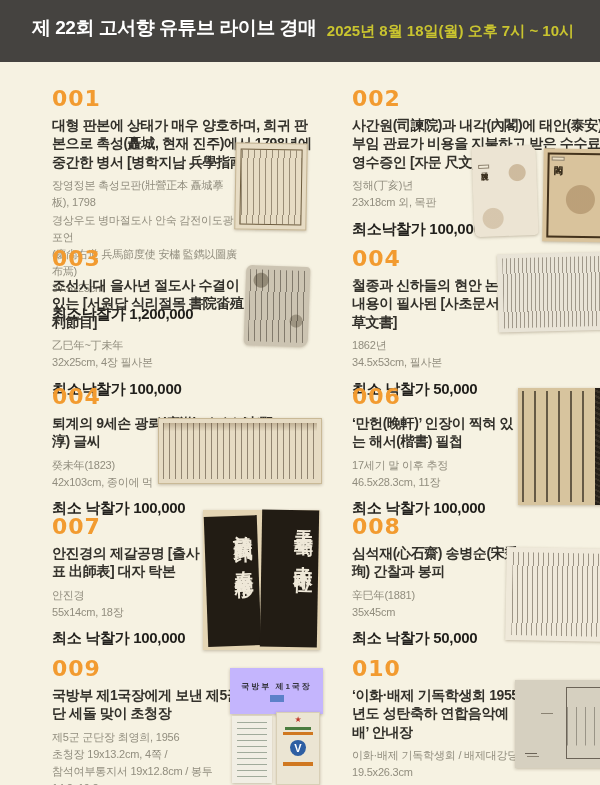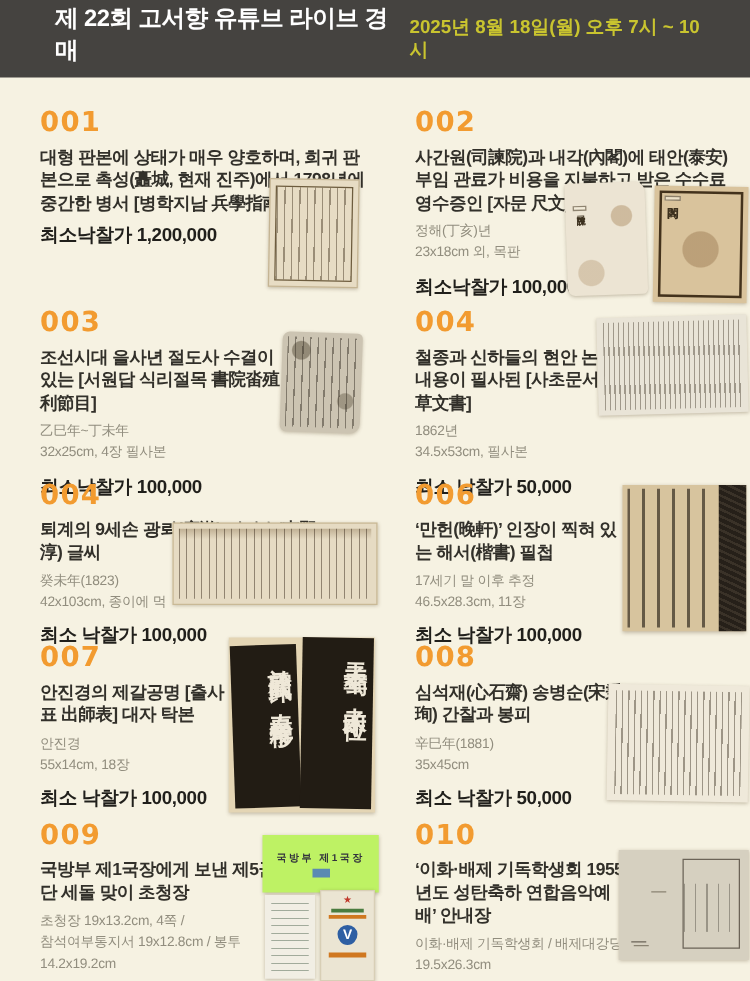--- a/index.html
+++ b/index.html
@@ -8,34 +8,34 @@
     background:#f6f2e2;
     font-family:"Liberation Sans","DejaVu Sans",sans-serif;
     -webkit-font-smoothing:antialiased;
   }
   
   .header{
     height:62px;background:#454340;
     display:flex;align-items:center;
   }
   .header .title{
-    padding-left:44px;color:#ffffff;
+    padding-left:32px;color:#ffffff;
     font-size:19px;font-weight:800;letter-spacing:-0.5px;
   }
   .header .date{
     margin-left:auto;padding-right:26px;color:#c9c42f;
     font-size:15px;font-weight:600;
   }
   
   .grid{
     display:grid;
     grid-template-columns:268px 268px;
     grid-template-rows:160px 138px 130px 142px 135px;
     column-gap:32px;
-    padding:18px 0 0 32px;
+    padding:18px 0 0 52px;
   }
   .item{position:relative;}
   .num{
     color:#f29b30;font-size:22px;font-weight:800;
     letter-spacing:1px;margin:6px 0 5px;
     font-family:"DejaVu Sans",sans-serif;
   }
   .title{
     font-size:14px;font-weight:800;color:#32302a;
     line-height:1.32;margin-bottom:6px;letter-spacing:-0.4px;
@@ -108,21 +108,21 @@
     font-family:"Liberation Serif",serif;font-weight:bold;font-size:19px;line-height:1.25;
     letter-spacing:3px;padding:4px 3px;box-sizing:border-box;
   }
   .panel-l{left:3px;top:6px;width:53px;height:130px;transform:rotate(-2deg);}
   .panel-r{right:2px;top:0;width:57px;height:137px;transform:rotate(1deg);}
   
   .ph8{left:154px;top:40px;width:113px;height:93px;background:#efe9da;transform:rotate(1deg);}
   .ph8::before{content:"";position:absolute;inset:5px 6px;
     background-image:repeating-linear-gradient(90deg, rgba(75,65,50,.5) 0 1px, transparent 1px 5px);}
   
-  .ph9a{left:178px;top:18px;width:93px;height:46px;background:#bef264;
+  .ph9a{left:178px;top:18px;width:93px;height:46px;background:#c4b5fd;
     display:flex;align-items:center;justify-content:center;flex-direction:column;}
   .env-text{font-size:8px;font-weight:bold;color:#33333d;letter-spacing:2px;white-space:nowrap;}
   .env-chop{width:14px;height:7px;background:#4a78c0;margin-top:3px;opacity:.85;}
   .ph9b{left:180px;top:66px;width:40px;height:67px;background:#f1eee4;}
   .ph9b::before{content:"";position:absolute;inset:6px 5px;
     background-image:repeating-linear-gradient(0deg, rgba(95,115,95,.55) 0 1px, transparent 1px 6px);}
   .ph9c{left:224px;top:62px;width:42px;height:71px;background:#ebe5d3;border:1px solid #d8cfb6;
     display:flex;flex-direction:column;align-items:center;}
   .star{color:#c0392b;font-size:8px;line-height:1;margin-top:3px;}
   .band-g{width:26px;height:3px;background:#4a7c3f;margin-top:3px;}
@@ -144,20 +144,26 @@
 <div class="header">
   <div class="title">제 22회 고서향 유튜브 라이브 경매</div>
   <div class="date">2025년 8월 18일(월) 오후 7시 ~ 10시</div>
 </div>
 
 <div class="grid">
 
   <div class="item i1">
     <div class="num">001</div>
     <div class="title">대형 판본에 상태가 매우 양호하며, 희귀 판본으로 촉성(矗城, 현재 진주)에서 1798년에 중간한 병서 [병학지남 兵學指南]</div>
+    <div class="details">
+      <div>장영정본 촉성모판(壯營正本 矗城摹板), 1798</div>
+      <div>경상우도 병마절도사 안숙 감전이도광포언</div>
+      <div>(慶尙右道 兵馬節度使 安橚 監鐫以圖廣布焉)</div>
+      <div>37.5x25cm</div>
+    </div>
     <div class="price">최소낙찰가 1,200,000</div>
     <div class="ph ph1"></div>
   </div>
 
   <div class="item i2">
     <div class="num">002</div>
     <div class="title">사간원(司諫院)과 내각(內閣)에 태안(泰安) 부임 관료가 비용을 지불하고 받은 수수료 영수증인 [자문 尺文] 2점</div>
     <div class="details">
       <div>정해(丁亥)년</div>
       <div>23x18cm 외, 목판</div>
@@ -243,20 +249,21 @@
       <div>35x45cm</div>
     </div>
     <div class="price">최소 낙찰가 50,000</div>
     <div class="ph ph8"></div>
   </div>
 
   <div class="item i9">
     <div class="num">009</div>
     <div class="title">국방부 제1국장에게 보낸 제5군단 세돌 맞이 초청장</div>
     <div class="details">
+      <div>제5군 군단장 최영희, 1956</div>
       <div>초청장 19x13.2cm, 4쪽 /</div>
       <div>참석여부통지서 19x12.8cm / 봉투 14.2x19.2cm</div>
     </div>
 
     <div class="ph ph9a">
       <span class="env-text">국방부 제1국장</span>
       <span class="env-chop"></span>
     </div>
     <div class="ph ph9b"></div>
     <div class="ph ph9c">

